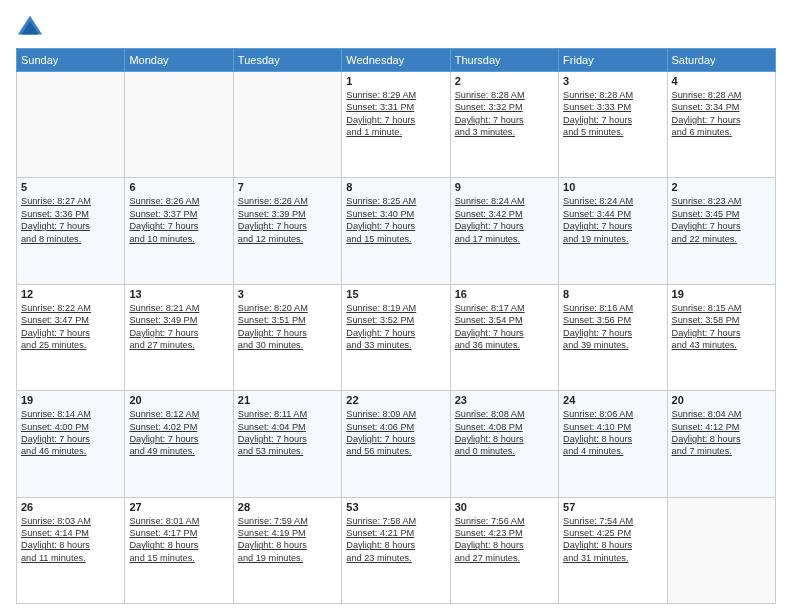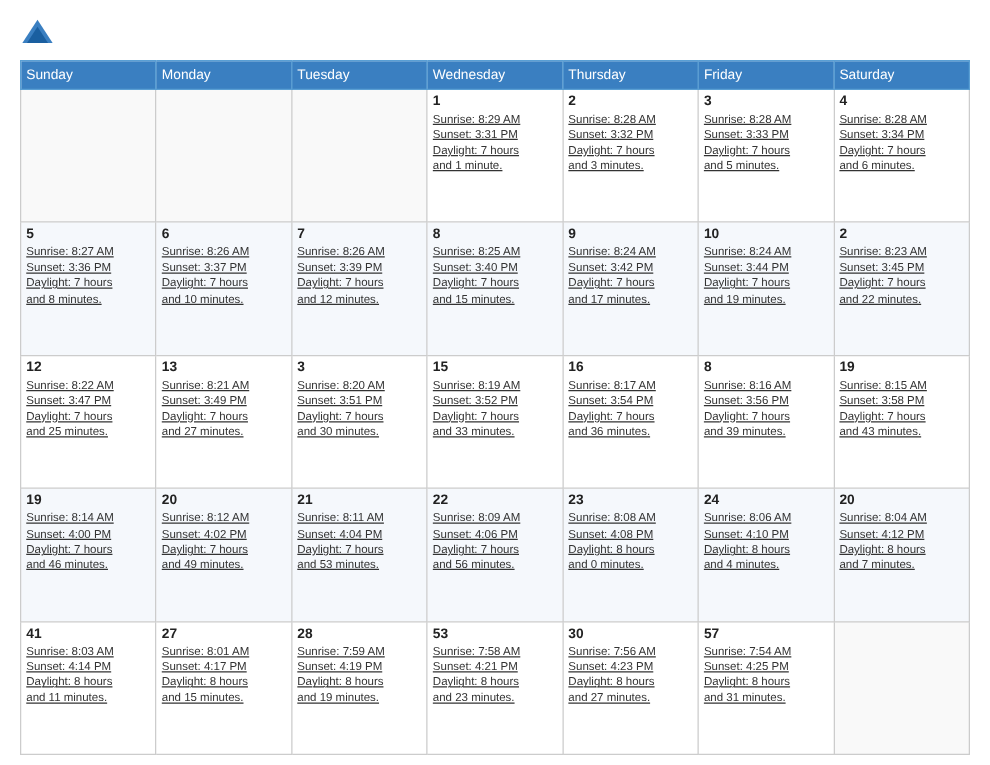--- a/index.html
+++ b/index.html
@@ -235,21 +235,21 @@
             <span class="day-num">24</span>
             <div class="day-detail">Sunrise: 8:06 AM<br>Sunset: 4:10 PM<br>Daylight: 8 hours<br>and 4 minutes.</div>
           </td>
           <td>
             <span class="day-num">20</span>
             <div class="day-detail">Sunrise: 8:04 AM<br>Sunset: 4:12 PM<br>Daylight: 8 hours<br>and 7 minutes.</div>
           </td>
         </tr>
         <tr>
           <td>
-            <span class="day-num">41</span>
+            <span class="day-num">26</span>
             <div class="day-detail">Sunrise: 8:03 AM<br>Sunset: 4:14 PM<br>Daylight: 8 hours<br>and 11 minutes.</div>
           </td>
           <td>
             <span class="day-num">27</span>
             <div class="day-detail">Sunrise: 8:01 AM<br>Sunset: 4:17 PM<br>Daylight: 8 hours<br>and 15 minutes.</div>
           </td>
           <td>
             <span class="day-num">28</span>
             <div class="day-detail">Sunrise: 7:59 AM<br>Sunset: 4:19 PM<br>Daylight: 8 hours<br>and 19 minutes.</div>
           </td>

